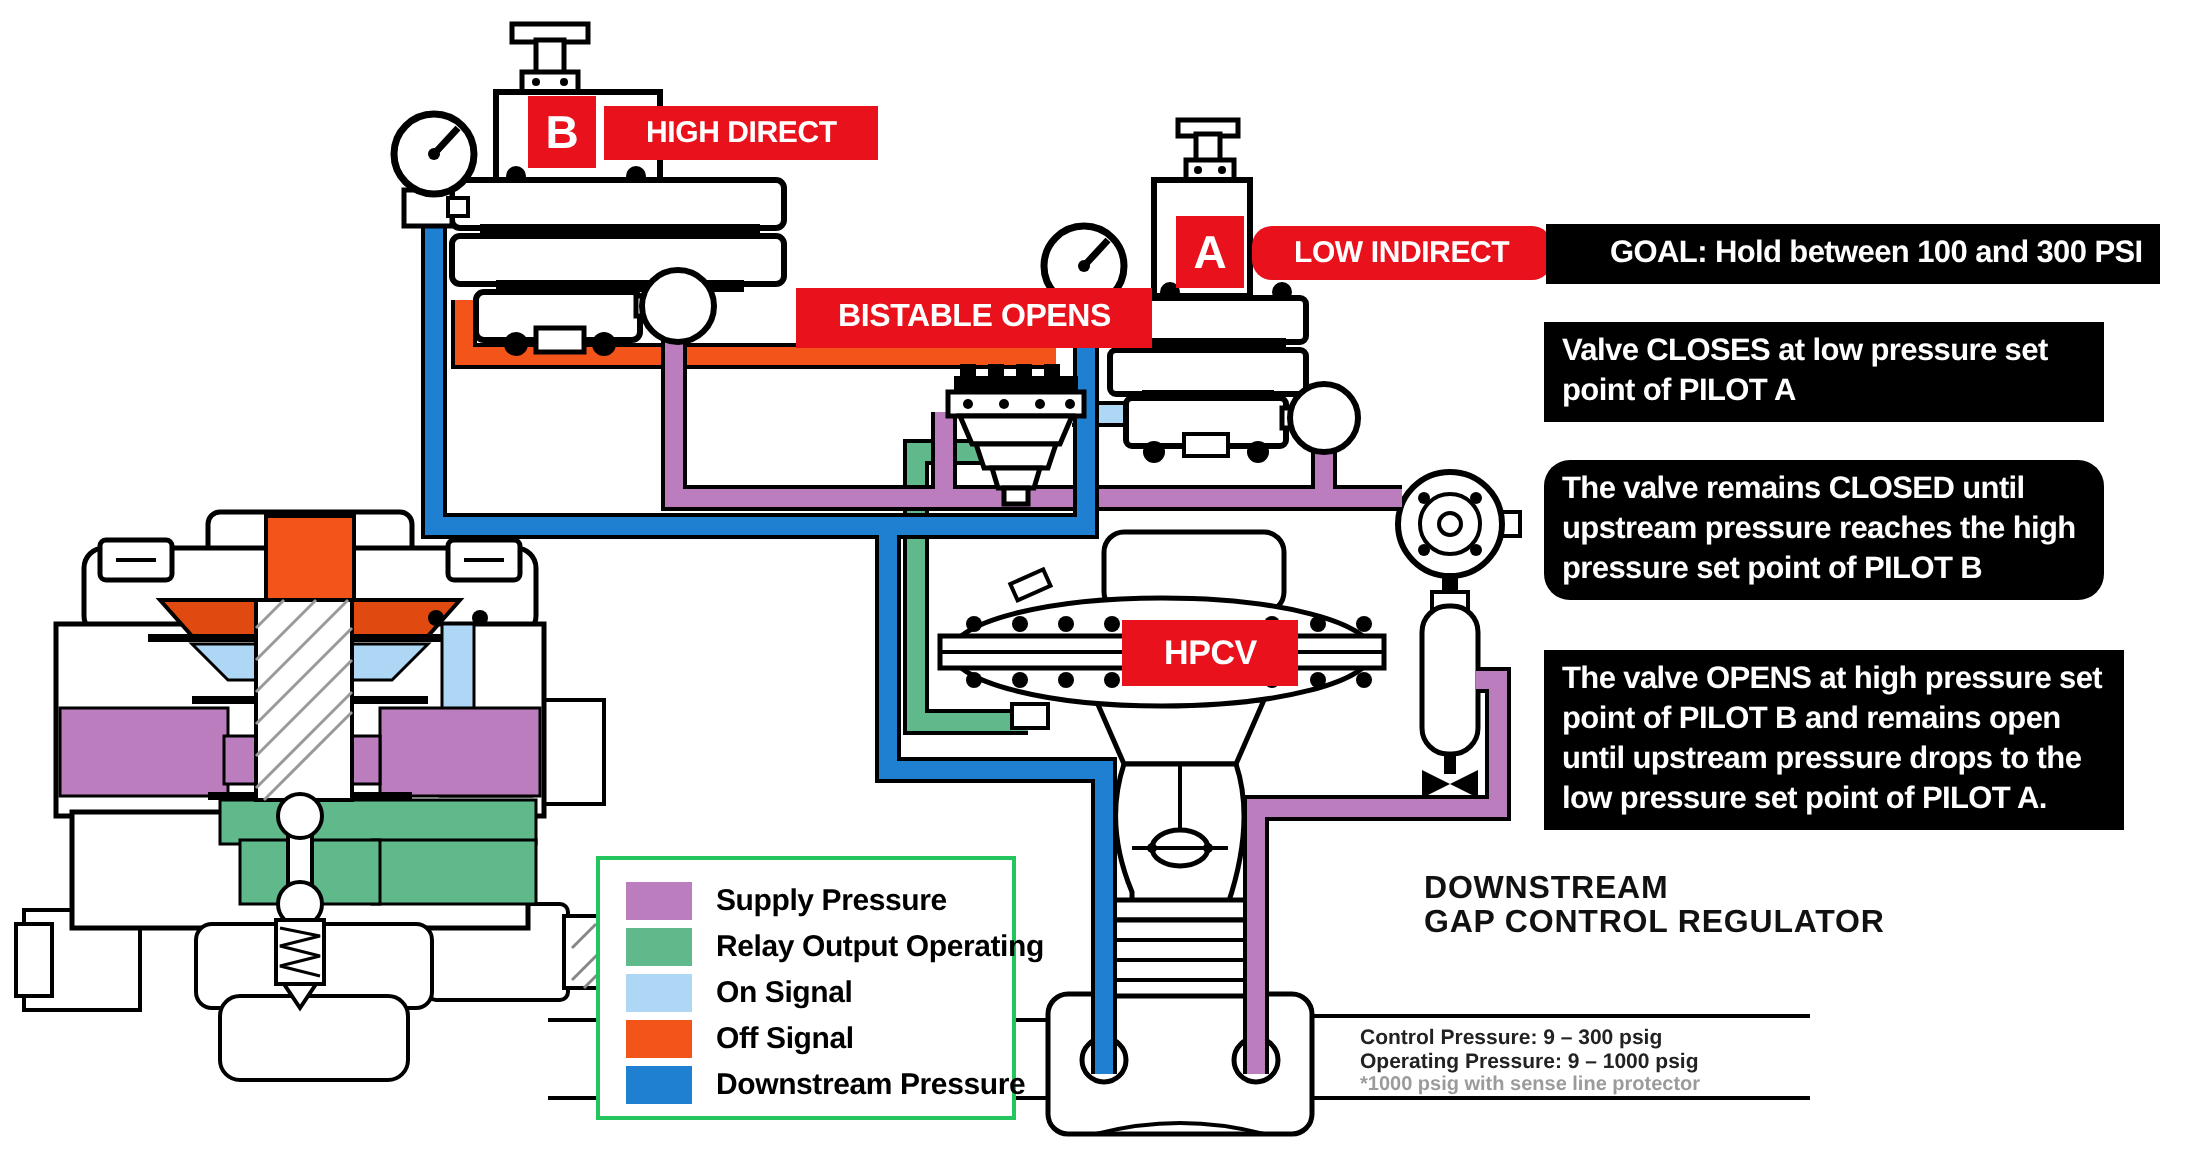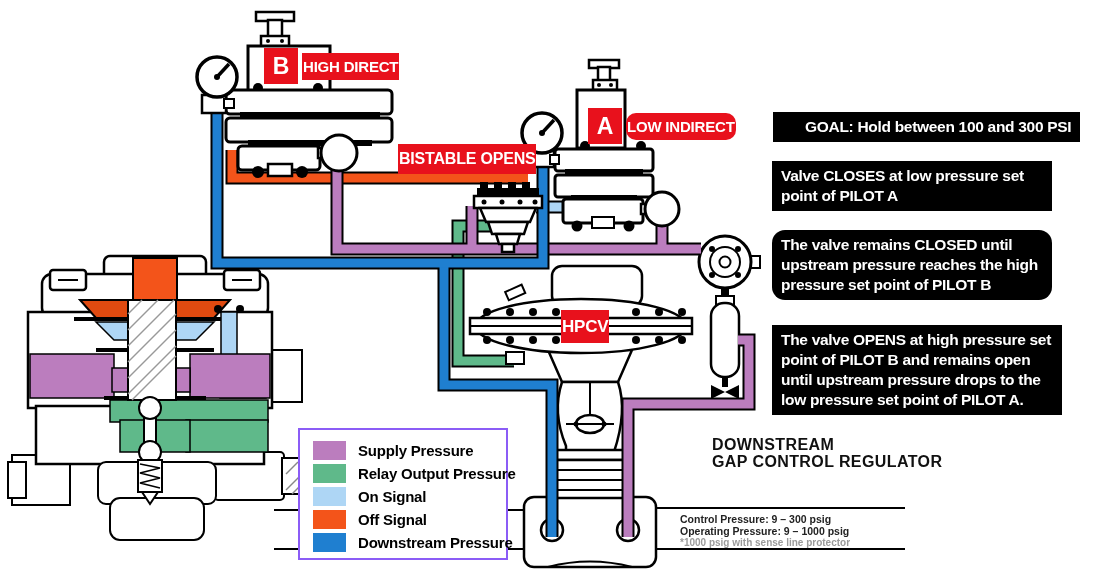--- a/index.html
+++ b/index.html
@@ -14,31 +14,31 @@
   .c-relay{stroke:var(--c-relay_output);}
   .c-on{stroke:var(--c-on_signal);}
   .c-off{stroke:var(--c-off_signal);}
   .c-down{stroke:var(--c-downstream);}
   
   .eq{fill:#fff;stroke:#000;}
   .blk{fill:#000;stroke:none;}
   .thin{stroke:#000;stroke-width:2;fill:none;}
   
   .rlabel{position:absolute;background:var(--c-label_red);color:#fff;font-weight:bold;
-          letter-spacing:-0.2px;display:flex;align-items:center;padding:0 1px;
+          letter-spacing:-0.2px;display:flex;align-items:center;padding:0 21px;
           font-size:15px;white-space:nowrap;}
   .rsquare{position:absolute;background:var(--c-label_red);color:#fff;font-weight:bold;
           display:flex;align-items:center;justify-content:center;font-size:23px;}
   
   .note{position:absolute;background:#000;color:#fff;font-weight:bold;font-size:15.5px;
         line-height:20px;letter-spacing:-0.3px;padding:5px 9px;}
   .nowrap{white-space:nowrap;}
   
   .legend{position:absolute;left:298px;top:428px;width:210px;height:132px;background:#fff;
-          border:2px solid #8b5cf6;box-sizing:border-box;padding:9px 0 0 13px;}
+          border:2px solid #22c55e;box-sizing:border-box;padding:9px 0 0 13px;}
   .lrow{display:flex;align-items:center;height:23px;}
   .lswatch{width:33px;height:19px;margin-right:12px;flex:0 0 auto;}
   .llabel{font-size:15px;font-weight:bold;letter-spacing:-0.2px;color:#000;white-space:nowrap;}
   
   .regtitle{position:absolute;left:680px;top:436px;font-size:16px;font-weight:bold;
             letter-spacing:0.4px;line-height:17px;color:#111;white-space:nowrap;margin-left:32px;}
   .regspecs{position:absolute;left:680px;top:514px;font-size:10.5px;font-weight:bold;
             line-height:11.5px;color:#222;white-space:nowrap;}
   .regnote{color:#9b9b9b;font-size:10px;font-weight:bold;}
 </style>
@@ -304,21 +304,21 @@
   <div class="note" style="left:772px;top:230px;width:262px;border-radius:13px;">The valve remains CLOSED until upstream pressure reaches the high pressure set point of PILOT B</div>
   <div class="note" style="left:772px;top:325px;width:272px;">The valve OPENS at high pressure set point of PILOT B and remains open until upstream pressure drops to the low pressure set point of PILOT A.</div>
 
   <div class="legend">
     <div class="lrow">
       <div class="lswatch" style="background: rgb(187, 125, 190);"></div>
       <div class="llabel">Supply Pressure</div>
     </div>
     <div class="lrow">
       <div class="lswatch" style="background: rgb(95, 185, 138);"></div>
-      <div class="llabel">Relay Output Pressure</div>
+      <div class="llabel">Relay Output Operating</div>
     </div>
     <div class="lrow">
       <div class="lswatch" style="background: rgb(174, 214, 245);"></div>
       <div class="llabel">On Signal</div>
     </div>
     <div class="lrow">
       <div class="lswatch" style="background: rgb(243, 84, 26);"></div>
       <div class="llabel">Off Signal</div>
     </div>
     <div class="lrow">

